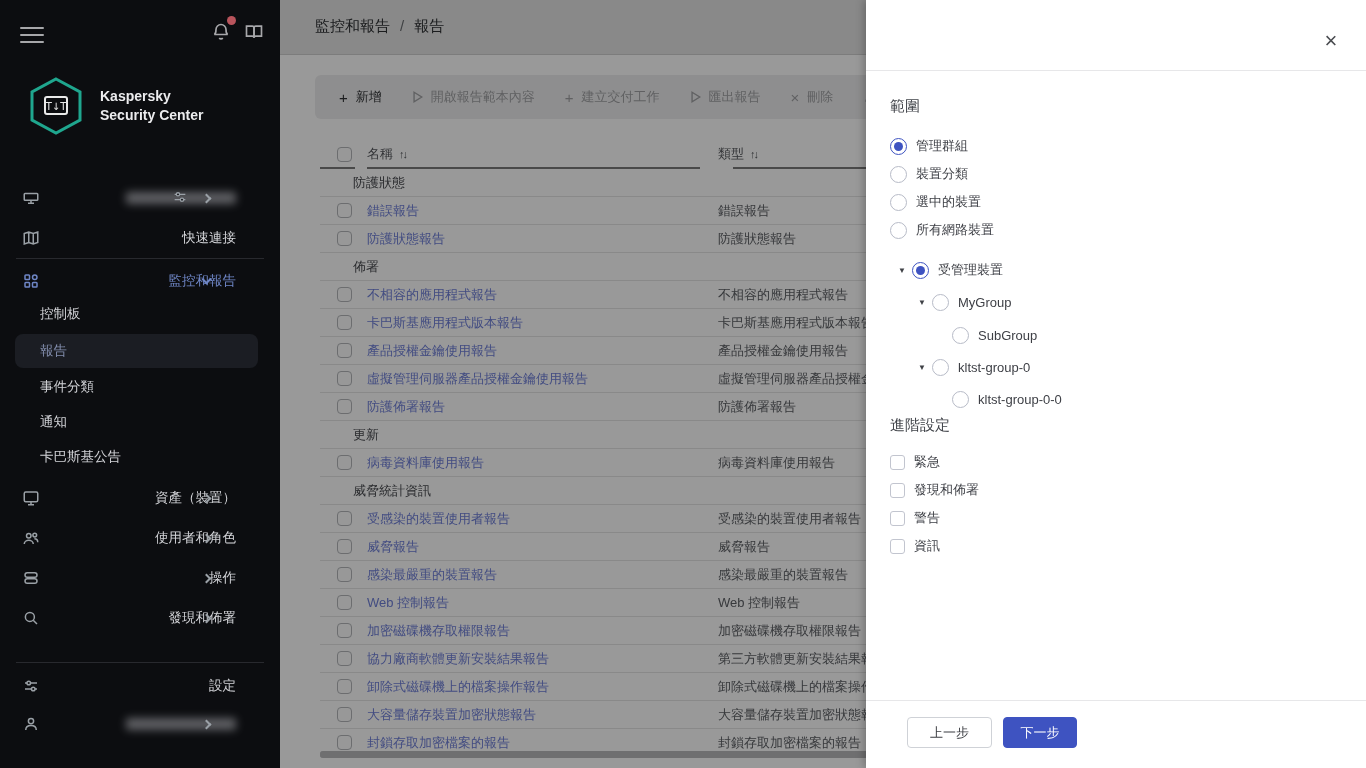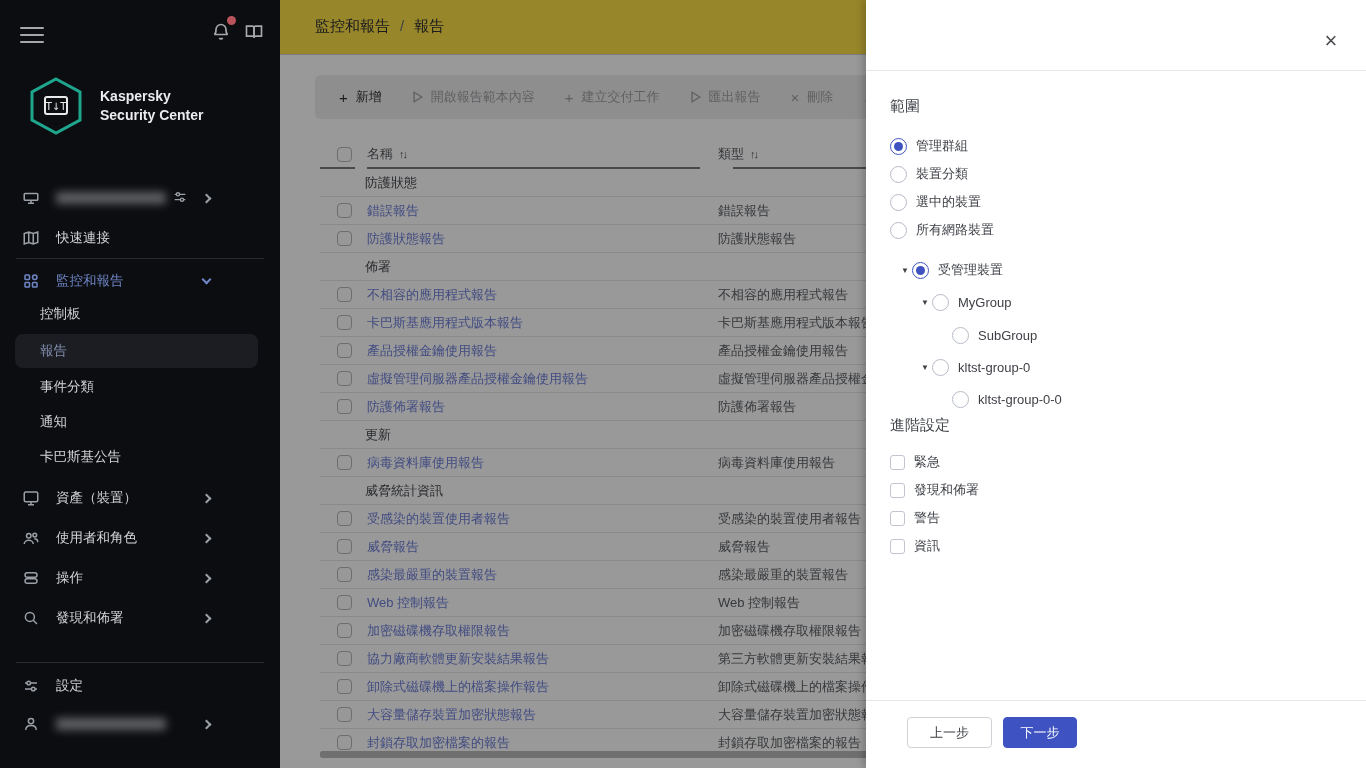--- a/index.html
+++ b/index.html
@@ -14,37 +14,37 @@
   .hamburger span { display:block; height:2px; background:#a7a7aa; margin:5px 0; border-radius:1px; }
   .top-ico { position:absolute; top:22px; color:#a7a7aa; }
   .bell { left:211px; }
   .book { left:244px; }
   .red-dot { position:absolute; left:227px; top:16px; width:9px; height:9px; border-radius:50%; }
 
   .logo { position:absolute; left:28px; top:76px; display:flex; align-items:center; }
   .logo-text { margin-left:16px; color:#ececee; font-size:14px; font-weight:bold; line-height:19px; }
 
   .srow { position:absolute; left:0; width:236px; height:34px; display:flex; align-items:center;
-    padding-left:22px; color:#d3d4d8; font-size:13.5px; cursor:pointer; }
+    padding-left:22px; color:#d3d4d8; font-size:13.5px; cursor:pointer;justify-content:space-between; }
   .srow .ic { width:18px; height:18px; margin-right:16px; color:#9aa0a6; flex:none; display:flex; align-items:center; justify-content:center; }
   .srow .chev-r { position:absolute; right:26px; width:7px; height:7px; border-right:2px solid #9aa0a6;
     border-bottom:2px solid #9aa0a6; transform:rotate(-45deg); }
   .srow .chev-d { position:absolute; right:26px; width:7px; height:7px; border-right:2px solid #6f86c6;
     border-bottom:2px solid #6f86c6; transform:rotate(45deg); margin-top:-4px; }
   .srow.child { padding-left:40px; }
   .srow.blue, .srow.blue .ic { color:#6f86c6; }
   .sel-pill { position:absolute; left:15px; top:334px; width:243px; height:34px; background:#1b1d23; border-radius:8px; }
   .srow.selected { color:#828dac; }
   .sdivider { position:absolute; left:16px; width:248px; height:1px; background:#28292e; }
   .blurbar { height:12px; width:110px; background:#6e6f73; border-radius:2px; filter:blur(4px); opacity:.85; }
   .mini-ic { position:absolute; right:48px; color:#9aa0a6; }
 
   
   .main { position:absolute; left:280px; top:0; width:1086px; height:768px; background:#ffffff; }
-  .main-header { position:absolute; left:0; top:0; width:100%; height:55px; background:#fde047; border-bottom:1px solid #cfcfcf;text-decoration:underline; }
+  .main-header { position:absolute; left:0; top:0; width:100%; height:55px; background:#e5e5e5; border-bottom:1px solid #cfcfcf;text-decoration:underline; }
   .breadcrumb { position:absolute; left:35px; top:17px; font-size:15px; color:#2e3033; }
   .breadcrumb .sep { margin:0 10px; color:#6a6d70; }
   .toolbar { position:absolute; left:35px; top:75px; width:860px; height:44px; background:#ededee; border-radius:6px;
     display:flex; align-items:center; padding-left:24px; }
   .tbtn { display:flex; align-items:center; font-size:13px; margin-right:30px; cursor:pointer; white-space:nowrap; }
   .tbtn .tic { margin-right:8px; font-size:15px; line-height:1; }
   .tbtn.enabled { color:#2f3134; }
   .tbtn.disabled { color:#a0a1a4; }
   .tbtn svg { display:block; }
 
@@ -54,34 +54,34 @@
   .thead .hl { position:absolute; bottom:0; height:2px; background:#7a7a7a; }
   .cb { width:15px; height:15px; border:1px solid #b4b6ba; border-radius:4px; background:#fdfdfd; flex:none; cursor:pointer; }
   .hname { margin-left:15px; width:351px; flex:none; display:flex; align-items:center; }
   .sort { margin-left:6px; font-size:11px; letter-spacing:-2px; color:#54565b; }
   .trow { height:28px; display:flex; align-items:center; padding-left:17px; border-bottom:1px solid #e4e4e5;
     font-size:13px; white-space:nowrap; }
   .trow .rname { margin-left:15px; width:351px; flex:none; color:#6f7fd8; text-decoration:none; cursor:pointer;
     overflow:hidden; text-overflow:ellipsis; }
   .trow .rtype { color:#5d6065; overflow:hidden; flex:1; }
   .trow.group { border-bottom:1px solid #e4e4e5; }
-  .trow.group .gname { margin-left:28px; color:#46484d; }
+  .trow.group .gname { margin-left:16px; color:#46484d; }
   .hscroll { position:absolute; left:40px; top:751px; right:0; height:7px; background:#d9d9da; border-radius:3px; z-index:5; }
   .hscroll .thumb { position:absolute; left:0; top:0; height:7px; width:92%; background:#b9b9bb; border-radius:3px; cursor:grab; }
 
   .dim { position:absolute; left:280px; top:0; width:1086px; height:768px; background:rgba(0,0,0,0.40); z-index:40; }
 
   
   .drawer { position:absolute; right:0; top:0; width:500px; height:768px; background:#ffffff; z-index:60;
     box-shadow:-2px 0 8px rgba(0,0,0,0.25); }
   .drawer-close { position:absolute; top:28px; right:22px; width:26px; height:26px; font-size:22px; color:#4a4c50;
     display:flex; align-items:center; justify-content:center; cursor:pointer; line-height:1; }
   .d-div-top { position:absolute; left:0; top:70px; width:100%; height:1px; background:#e7e7e9; }
   .d-title { position:absolute; left:24px; font-size:15px; color:#404349; }
-  .opt-row { position:absolute; left:24px; height:20px; display:flex; align-items:center; cursor:pointer;text-align:center; }
+  .opt-row { position:absolute; left:24px; height:20px; display:flex; align-items:center; cursor:pointer; }
   .opt-row .lbl { margin-left:9px; font-size:13px; color:#3d3f45; }
   .radio { width:17px; height:17px; border:1px solid #b7bbc7; border-radius:50%; background:#fff; flex:none; position:relative; }
   .radio.sel { border-color:#3e53c1; }
   .radio.sel::after { content:""; position:absolute; left:3px; top:3px; width:9px; height:9px; border-radius:50%; background:#3e53c1; }
   .tree-arrow { font-size:8px; color:#3f4146; width:14px; flex:none; cursor:pointer; }
   .chk { width:15px; height:15px; border:1px solid #c2c5cf; border-radius:3px; background:#fff; flex:none; }
   .d-footline { position:absolute; left:0; top:700px; width:100%; height:1px; background:#e7e7e9; }
   .btn { position:absolute; top:717px; height:31px; border-radius:4px; font-size:13px; display:flex;
     align-items:center; justify-content:center; cursor:pointer; }
   .btn-back { left:41px; width:85px; background:#fff; border:1px solid #cfd2d7; color:#3b3d42; }

